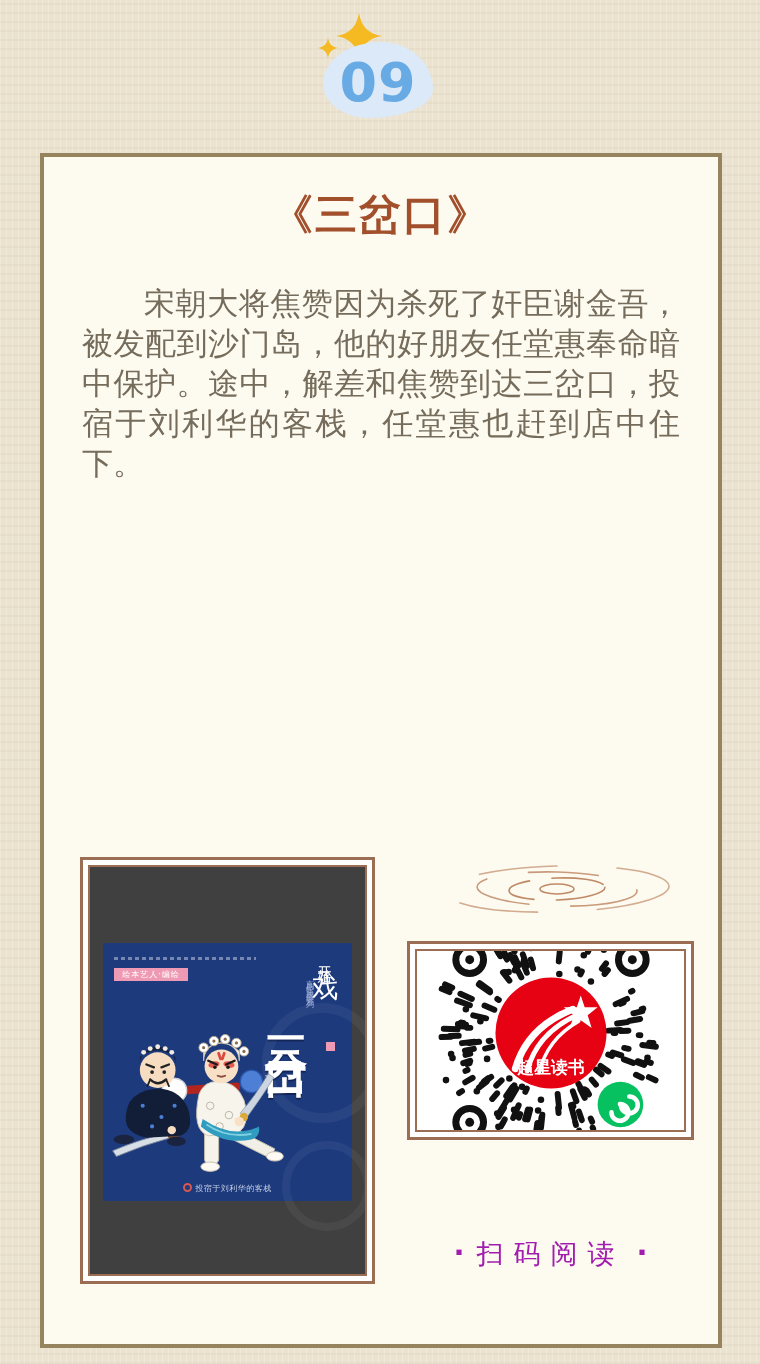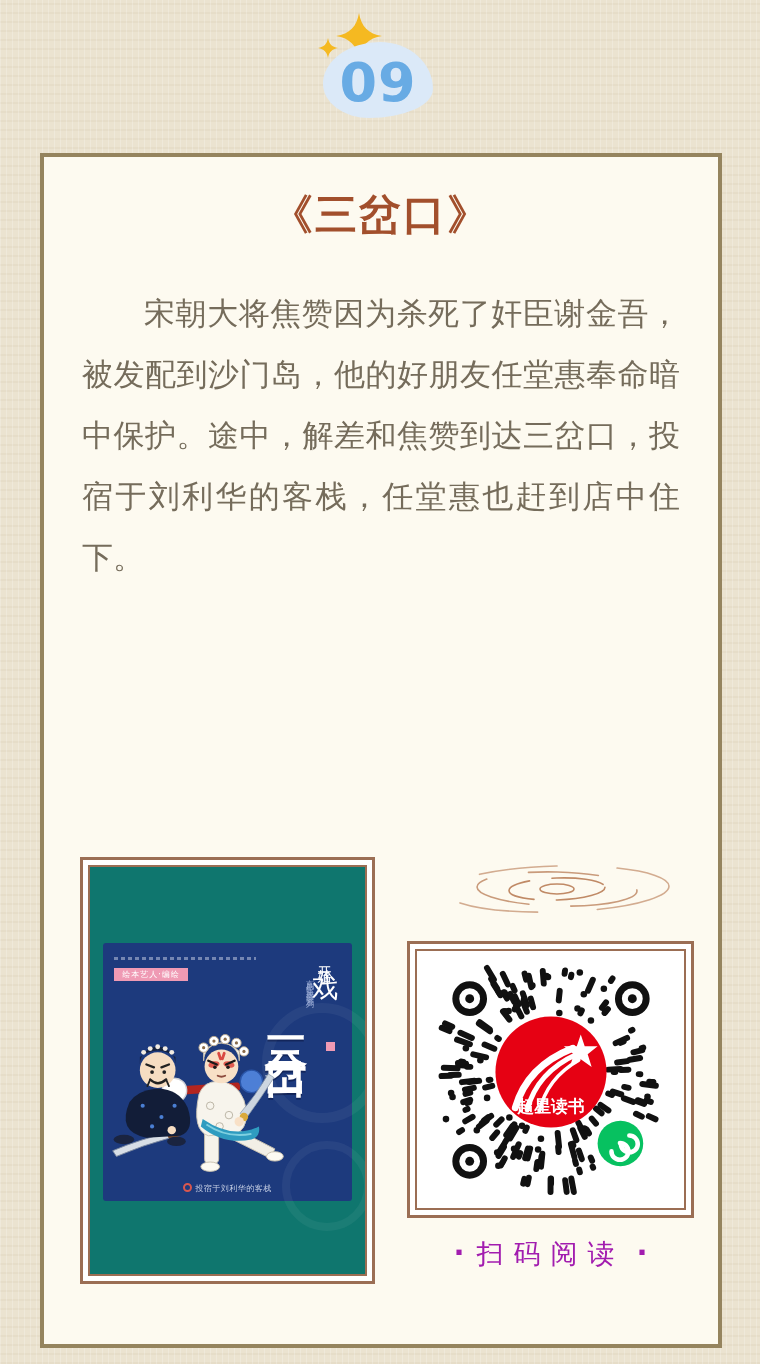--- a/index.html
+++ b/index.html
@@ -33,35 +33,35 @@
   .content-box {
     position:absolute; left:40px; top:153px; width:682px; height:1195px;
     background:#fdfaf0; border:4px solid #95845e;
   }
   .article-title {
     margin-top:30px; text-align:center;
     font-size:42px; font-weight:800; color:#a24f2c; letter-spacing:2px;
   }
   .body-text {
     margin:40px 38px 0 38px;
-    font-size:31px; line-height:61px; color:#756c5b;
+    font-size:31px; line-height:40px; color:#756c5b;
     text-align:justify;
   }
   .body-text p { text-indent:2em; }
   .body-text p + p { margin-top:20px; }
 
   
   .frame {
     background:#ffffff; border:3px solid #9b6e54; padding:5px; position:absolute;
   }
   .frame-inner { border:2px solid #9b6e54; width:100%; height:100%; overflow:hidden; position:relative; }
 
   
   .cover-frame { left:36px; top:700px; width:295px; height:427px; }
-  .cover-photo { position:absolute; inset:0; background:#0f766e; }
+  .cover-photo { position:absolute; inset:0; background:#404040; }
   .cover-book {
     position:absolute; left:13px; top:76px; width:249px; height:258px;
     background:#1d3a7d; border-radius:3px;
   }
   .cover-watermark {
     position:absolute; right:-30px; top:60px; width:120px; height:120px;
     border:10px solid rgba(255,255,255,.05); border-radius:50%;
   }
   .cover-watermark2 {
     position:absolute; right:-20px; bottom:-30px; width:90px; height:90px;
@@ -102,21 +102,21 @@
   }
   .pub-logo {
     display:inline-block; width:9px; height:9px; margin-right:3px;
     border:2px solid #d8574f; border-radius:50%; vertical-align:-1px;
   }
 
   
   .ripple { position:absolute; left:385px; top:702px; width:255px; height:62px; }
 
   
-  .qr-frame { left:363px; top:784px; width:287px; height:277px; }
+  .qr-frame { left:363px; top:784px; width:287px; height:199px; }
   .qr-frame .frame-inner { background:#ffffff; display:flex; align-items:center; justify-content:center; }
   .qr-svg { width:246px; height:238px; }
 
   .scan-caption {
     position:absolute; left:363px; top:1078px; width:287px;
     text-align:center; color:#a21caf; font-size:27px; letter-spacing:10px;
     white-space:nowrap;
   }
   .scan-caption .dot { font-size:29px; font-weight:700; letter-spacing:0; margin:0 12px; vertical-align:1px; }
 </style>

